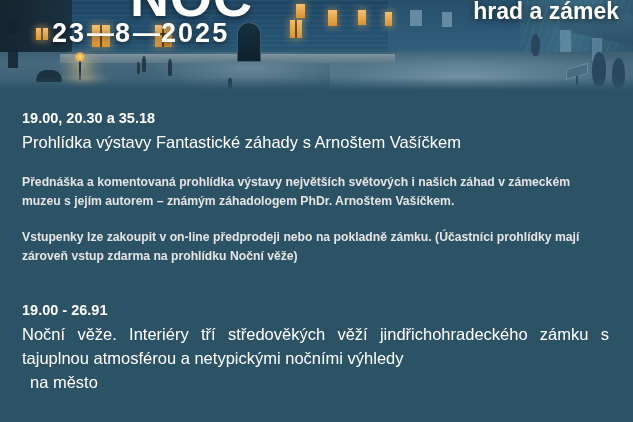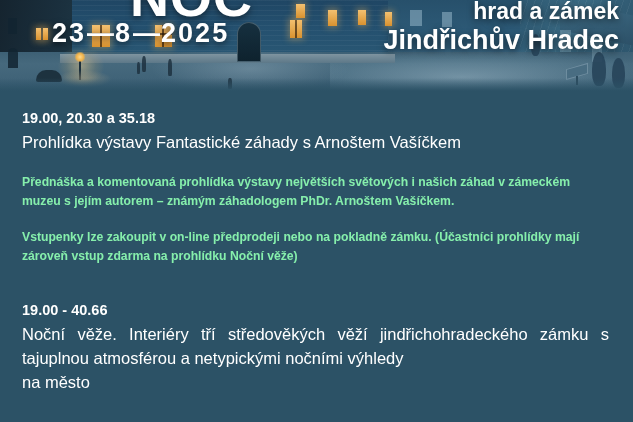--- a/index.html
+++ b/index.html
@@ -141,29 +141,29 @@
   
   .body-wrap { padding:0 22px; }
   .block { margin-top:16px; }
   .time-line {
     font-size:14.5px; font-weight:700; color:#fff; line-height:1.5;
   }
   .head-line {
     font-size:16.5px; font-weight:400; color:#fff; line-height:1.45; margin-top:1px;
   }
   .para {
-    font-size:12.2px; font-weight:700; color:#86efac; line-height:1.55;
+    font-size:12.2px; font-weight:700; color:#e5e5e5; line-height:1.55;
     margin-top:18px;
   }
   .para.tight { }
   .block2 { margin-top:34px; }
   .head-line.justify {
     text-align:justify; padding-right:2px;
   }
-  .head-line.justify .lastline { display:block; text-align:left; }
+  .head-line.justify .lastline { display:block; text-align:left;margin-left:8px; }
 </style>
 </head>
 <body>
 
 <div class="poster">
 
   <div class="hero">
     <div class="hero-sky"></div>
 
     <div class="facade">
@@ -228,35 +228,34 @@
     <div class="hero-fade"></div>
 
     <div class="hero-title-big">NOC</div>
 
     <div class="hero-date">
       <span>23</span><span class="dash">—</span><span>8</span><span class="dash">—</span><span>2025</span>
     </div>
 
     <div class="hero-place">
       <span class="l1">hrad a zámek</span>
-      <span class="l2">Jindřichův Hradec</span>
     </div>
   </div>
 
   <div class="body-wrap">
 
     <div class="block">
       <div class="time-line">19.00, 20.30 a 35.18</div>
       <div class="head-line">Prohlídka výstavy Fantastické záhady s Arnoštem Vašíčkem</div>
       <div class="para">Přednáška a komentovaná prohlídka výstavy největších světových i našich záhad v zámeckém muzeu s jejím autorem – známým záhadologem PhDr. Arnoštem Vašíčkem.</div>
       <div class="para tight">Vstupenky lze zakoupit v on-line předprodeji nebo na pokladně zámku. (Účastníci prohlídky mají zároveň vstup zdarma na prohlídku Noční věže)</div>
     </div>
 
     <div class="block2">
-      <div class="time-line">19.00 - 40.66</div>
+      <div class="time-line">19.00 - 26.91</div>
       <div class="head-line justify">
         <span>Noční věže. Interiéry tří středověkých věží jindřichohradeckého zámku s tajuplnou atmosférou a netypickými nočními výhledy</span>
         <span class="lastline">na město</span>
       </div>
     </div>
 
   </div>
 </div>
 
 </body></html>

